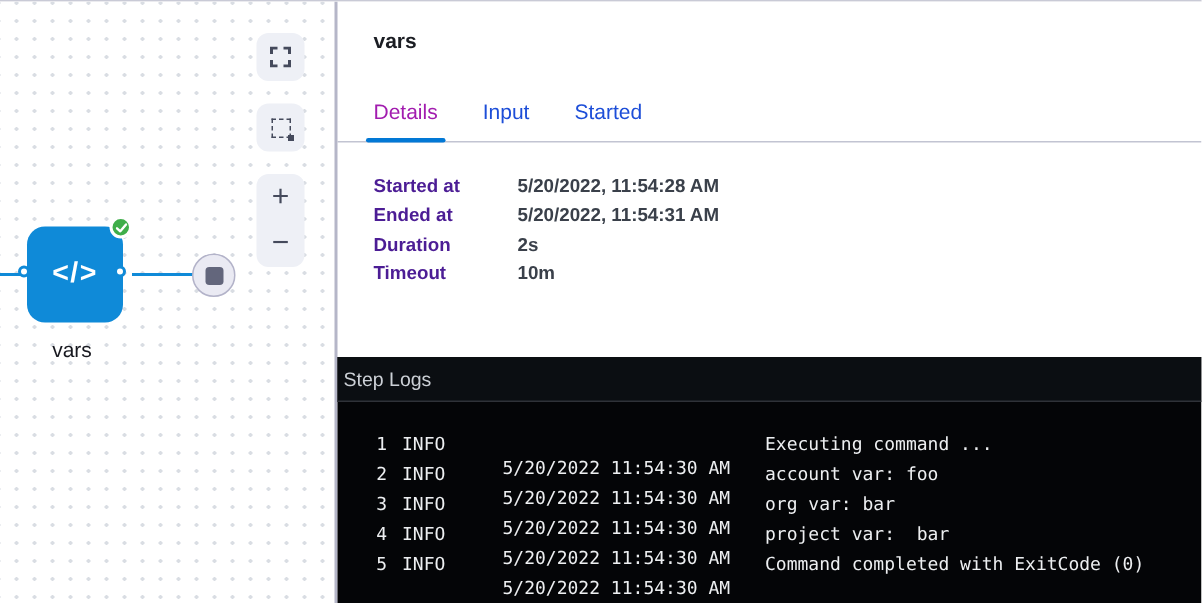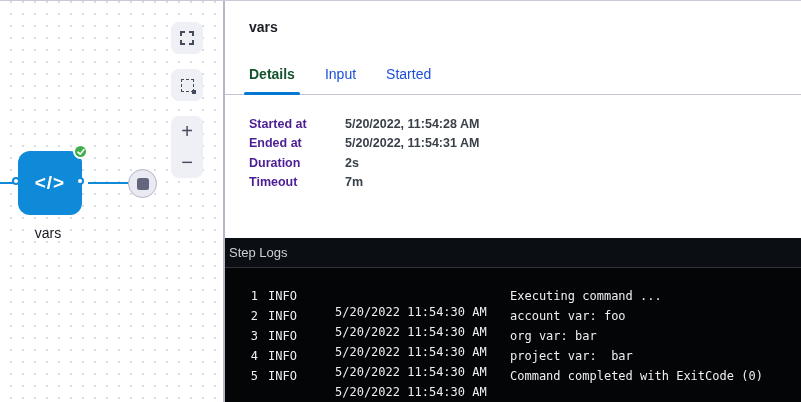--- a/index.html
+++ b/index.html
@@ -78,21 +78,21 @@
     background: #fff; border-left: 1px solid #b5b6c8;
   }
   .panel-title { padding: 18px 0 0 24px; font-size: 14px; font-weight: 700; color: #1b1d23; }
   .tabs {
     display: flex; gap: 20px; margin-top: 31px; padding-left: 19px;
     border-bottom: 1px solid #c2c4d2; align-items: flex-end;
   }
   .tab {
     font-size: 14px; color: #1d4ed8; padding: 0 5px 12px; position: relative; cursor: pointer;
   }
-  .tab.active { font-weight: 700; color: #14532d; }
+  .tab.active { font-weight: 400; color: #a21caf; }
   .tab.active::after {
     content: ""; position: absolute; left: 0; right: 0; bottom: -1px;
     height: 3px; background: #0278d5; border-radius: 2px;
   }
   .details { padding: 19px 0 0 24px; }
   .detail-row { display: flex; height: 19.5px; align-items: center; font-size: 12.5px; }
   .dlabel { width: 96px; color: #4c1d95; font-weight: 700; }
   .dvalue { color: #3a404a; font-weight: 700; white-space: pre; }
   .dvalue a { color: #0278d5; text-decoration: none; font-weight: 700; cursor: pointer; }
 
@@ -173,21 +173,21 @@
         <div class="detail-row">
           <span class="dlabel">Ended at</span>
           <span class="dvalue">5/20/2022, 11:54:31 AM</span>
         </div>
         <div class="detail-row">
           <span class="dlabel">Duration</span>
           <span class="dvalue">2s</span>
         </div>
         <div class="detail-row">
           <span class="dlabel">Timeout</span>
-          <span class="dvalue">7m</span>
+          <span class="dvalue">10m</span>
         </div>
       </div>
 
     <div class="logs">
       <div class="logs-header">Step Logs</div>
       <div class="log-lines" id="log-lines">
           <div class="log-line"><span class="ln">1</span><span class="lvl">INFO</span><span class="time">5/20/2022 11:54:30 AM</span><span class="msg">Executing command ...</span></div>
           <div class="log-line"><span class="ln">2</span><span class="lvl">INFO</span><span class="time">5/20/2022 11:54:30 AM</span><span class="msg">account var: foo</span></div>
           <div class="log-line"><span class="ln">3</span><span class="lvl">INFO</span><span class="time">5/20/2022 11:54:30 AM</span><span class="msg">org var: bar</span></div>
           <div class="log-line"><span class="ln">4</span><span class="lvl">INFO</span><span class="time">5/20/2022 11:54:30 AM</span><span class="msg">project var:  bar</span></div>

